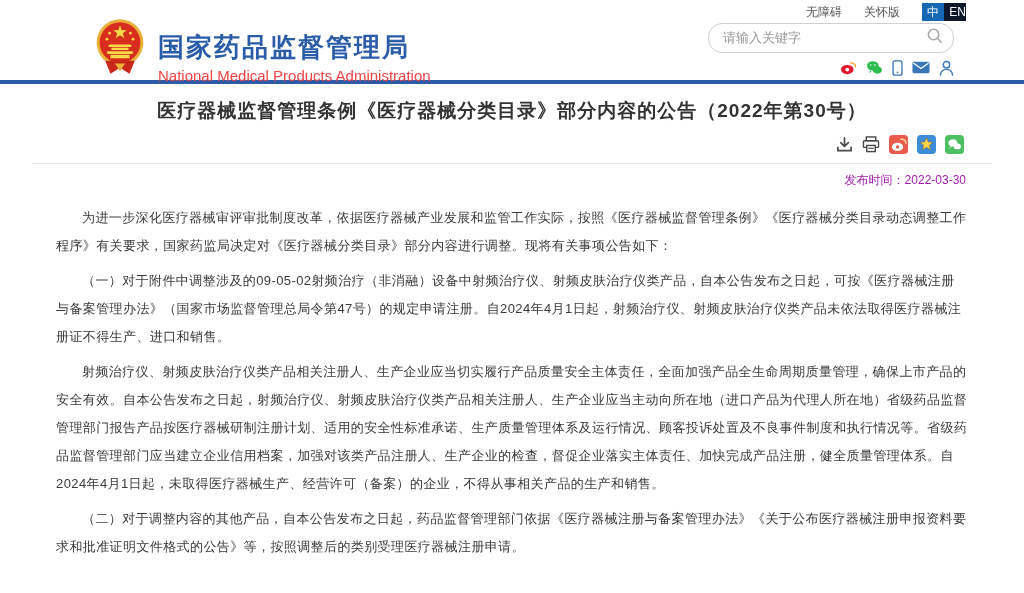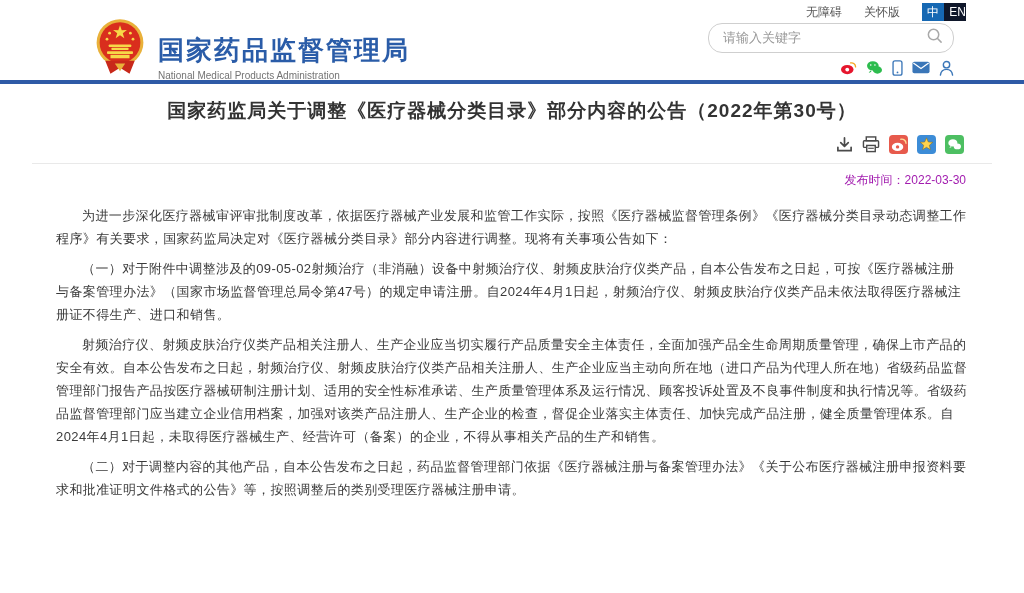--- a/index.html
+++ b/index.html
@@ -12,40 +12,40 @@
   .lang-toggle { display:flex; }
   .lang { display:inline-block; width:22px; height:18px; line-height:18px; text-align:center;
     font-size:12px; color:#fff; cursor:pointer; }
   .lang.zh { background:#1668b3; }
   .lang.en { background:#0f172a;text-align:right; }
   
   header { display:flex; align-items:center; padding:0 70px 6px 94px; background:#fff; height:56px; }
   .brand { display:flex; align-items:center; cursor:pointer; }
   .brand-text { margin-left:12px; }
   .brand-title { font-size:26px; font-weight:bold; color:#2a5ca8; letter-spacing:2px;margin-top:16px; }
-  .brand-sub { font-size:10px; color:#737373; margin-top:2px; }
+  .brand-sub { font-size:15px; color:#ef4444; margin-top:2px; }
   .header-right { margin-left:auto; display:flex; flex-direction:column; align-items:flex-end; }
   .search { width:246px; height:30px; border:1px solid #cfcfcf; border-radius:14px;
     display:flex; align-items:center; padding:0 10px 0 14px; background:#fff; }
   .search input { border:none; outline:none; flex:1; font-size:13px; color:#333;
     font-family:inherit; background:transparent; }
   .search input::placeholder { color:#999; }
   .mini-icons { display:flex; gap:9px; margin-top:7px; align-items:center; }
   .mini-icons svg { display:block; cursor:pointer; }
   .blue-line { height:4px; background:#2e5aa6; }
   
   main { background:#fff; padding-top:14px; }
   h1 { text-align:center; font-size:19px; color:#333; font-weight:700; letter-spacing:1px; }
   .actions { display:flex; justify-content:flex-end; align-items:center; gap:9px;
     padding-right:60px; margin-top:10px; height:20px; }
   .actions svg { display:block; cursor:pointer; }
   .rule { border-bottom:1px solid #e9e9e9; margin:9px 32px 0; }
   .publish { text-align:right; padding-right:58px; margin-top:8px; font-size:12px; color:#a21caf; }
   article { padding:8px 56px 0; }
-  article p { font-size:13px; line-height:23px; color:#3a3a3a; text-indent:2em;
+  article p { font-size:13px; line-height:28px; color:#3a3a3a; text-indent:2em;
     margin:7px 0; letter-spacing:0.4px; }
   article p.b { font-weight:bold; color:#2f2f2f; }
 </style>
 </head>
 <body>
 
 <div class="topbar">
   <a>无障碍</a>
   <a>关怀版</a>
   <div class="lang-toggle">
@@ -122,21 +122,21 @@
           <circle cx="8" cy="5" r="3.4" fill="none" stroke="#3a76b8" stroke-width="1.5"></circle>
           <path d="M1.5 16c.6-4 3.2-6 6.5-6s5.9 2 6.5 6" fill="none" stroke="#3a76b8" stroke-width="1.5" stroke-linecap="round"></path>
         </svg>
       </span>
     </div>
   </div>
 </header>
 <div class="blue-line"></div>
 
 <main>
-  <h1>国家药监局关于调整《医疗器械分类目录》部分内容的公告（2022年第30号）</h1>
+  <h1>医疗器械监督管理条例《医疗器械分类目录》部分内容的公告（2022年第30号）</h1>
 
   <div class="actions">
     <span>
       <svg width="17" height="17" viewBox="0 0 18 18">
         <path d="M9 2v8M5 7l4 4 4-4" fill="none" stroke="#4a4a4a" stroke-width="1.8" stroke-linecap="round" stroke-linejoin="round"></path>
         <path d="M2 12v3.5h14V12" fill="none" stroke="#4a4a4a" stroke-width="1.8" stroke-linecap="round"></path>
       </svg>
     </span>
     <span>
       <svg width="18" height="17" viewBox="0 0 19 18">

